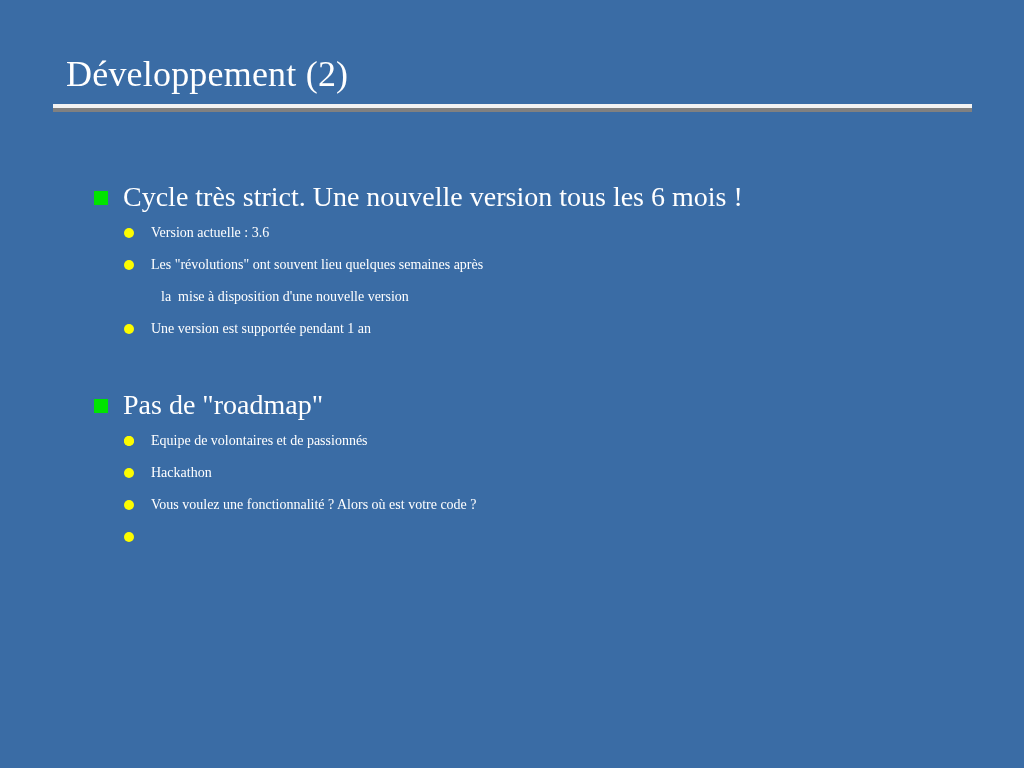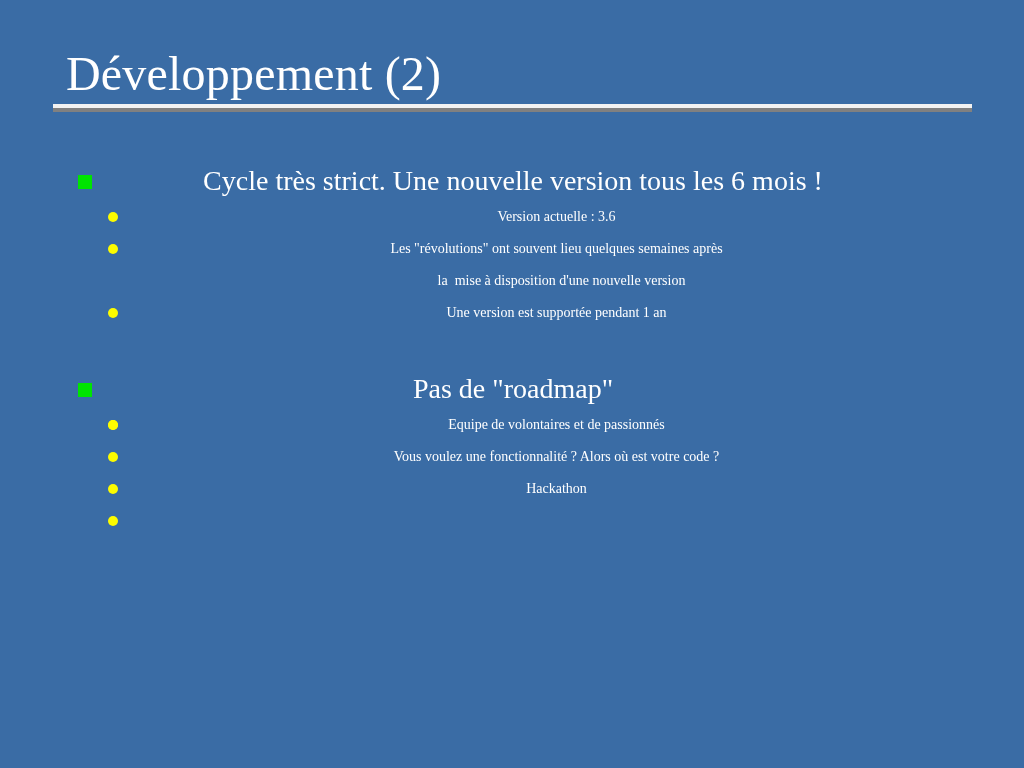--- a/index.html
+++ b/index.html
@@ -26,21 +26,21 @@
 
   
   .title-block {
     position: absolute;
     left: 53px;
     top: 48px;
     width: 919px;
   }
   .slide-title {
     font-family: "Liberation Serif", "DejaVu Serif", serif;
-    font-size: 48px;
+    font-size: 36px;
     line-height: 52px;
     color: #ffffff;
     white-space: nowrap;
     padding-left: 13px;
     letter-spacing: 0.2px;
   }
   .title-rule {
     margin-top: 4px;
     width: 919px;
     height: 4px;
@@ -51,22 +51,21 @@
 
   
   .body-block {
     position: absolute;
     left: 78px;
     top: 163px;
     width: 900px;
   }
 
   .group {
-    margin: 0;
-    text-align: center;
+    margin: 16px;
   }
   .group + .group {
     margin-top: 42px;
   }
 
   
   .l1 {
     position: relative;
     padding-left: 29px;
     color: #ffffff;
@@ -154,25 +153,25 @@
       <ul class="l2-list">
         <li class="l2">
           <span class="marker"></span>
         </li>
         <li class="l2">
           <span class="marker"></span>
           <span>Equipe de volontaires et de passionnés</span>
         </li>
         <li class="l2">
           <span class="marker"></span>
-          <span>Vous voulez une fonctionnalité ? Alors où est votre code ?</span>
+          <span>Hackathon</span>
         </li>
         <li class="l2">
           <span class="marker"></span>
-          <span>Hackathon</span>
+          <span>Vous voulez une fonctionnalité ? Alors où est votre code ?</span>
         </li>
         <li class="l2">
           <span class="marker"></span>
         </li>
       </ul>
     </div>
 
   </div>
 </div>
 

